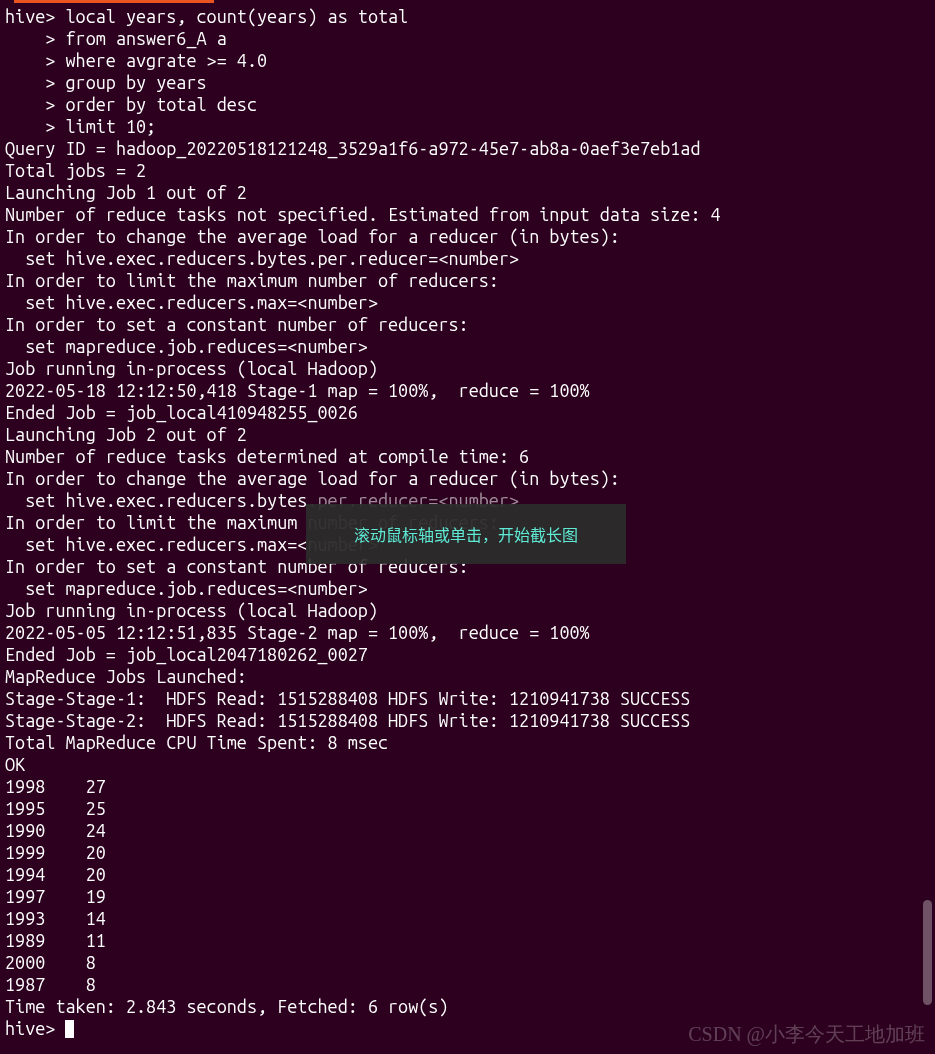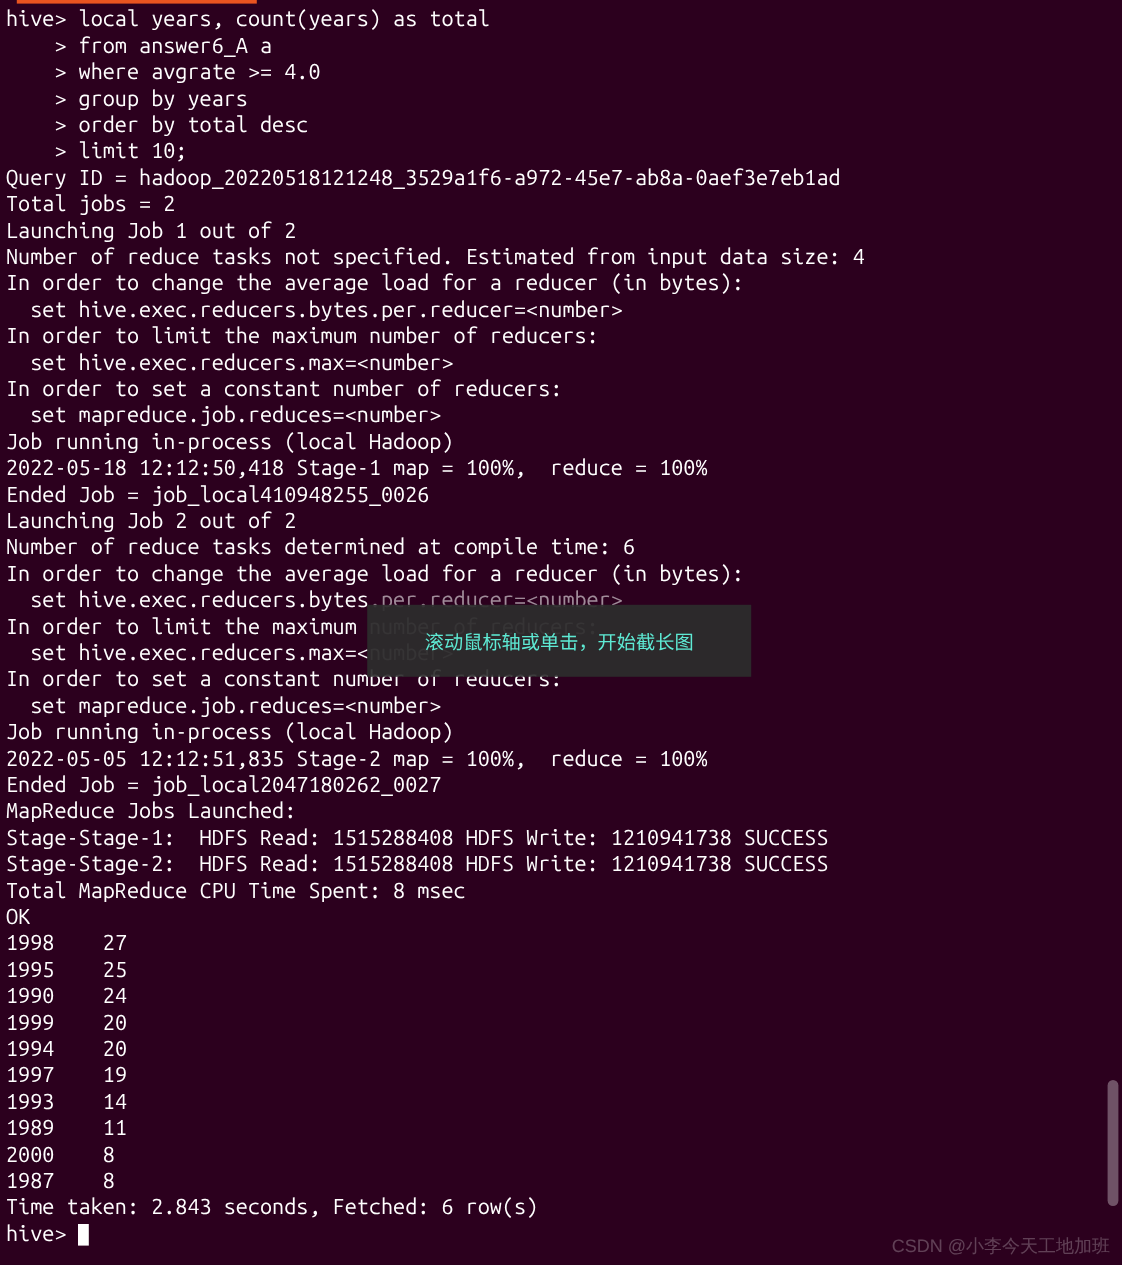--- a/index.html
+++ b/index.html
@@ -68,22 +68,22 @@
     width: 9px;
     height: 105px;
     background: rgba(255,255,255,0.32);
     border-radius: 5px;
   }
   .watermark {
     position: absolute;
     right: 10px;
     bottom: 6px;
     color: rgba(255,255,255,0.25);
-    font-family: Liberation Sans, sans-serif;
-    font-size: 15px;
+    font-family: Liberation Serif, serif;
+    font-size: 20px;
   }
 </style>
 </head>
 <body>
 
 <div class="top-accent"></div>
 
 <div class="terminal"><span>hive&gt; </span><span>local years, count(years) as total</span>
 <span>    &gt; </span><span>from answer6_A a</span>
 <span>    &gt; </span><span>where avgrate &gt;= 4.0</span>

